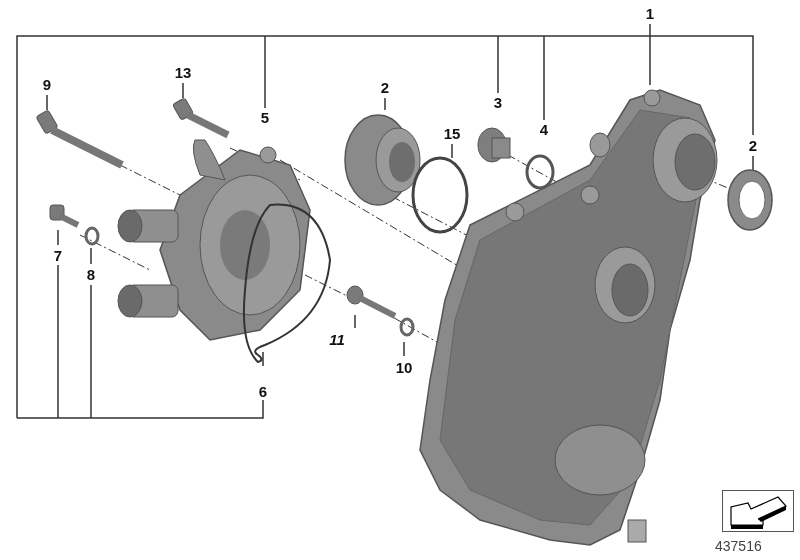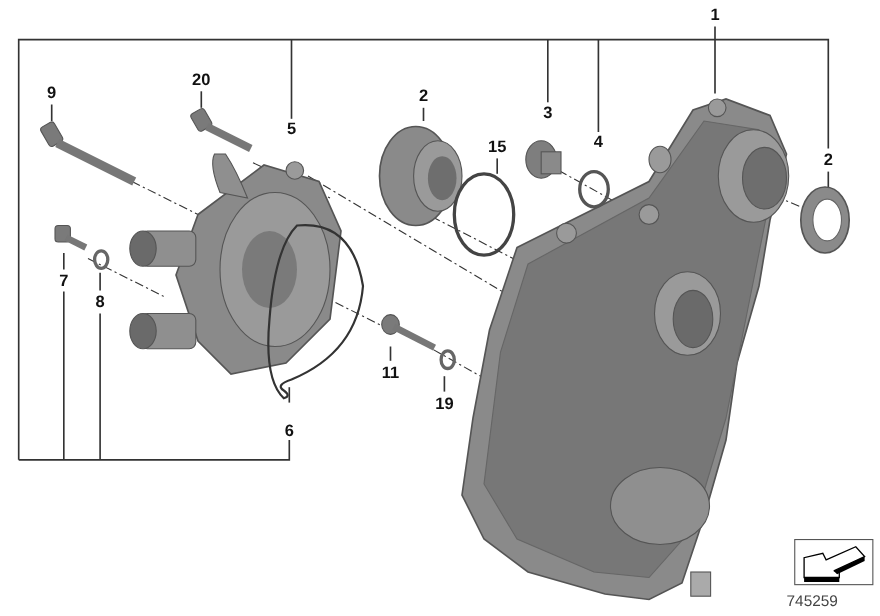--- a/index.html
+++ b/index.html
@@ -124,26 +124,26 @@
 
 <div class="callout" style="left:650px;top:6px;">1</div>
 <div class="callout" style="left:753px;top:138px;">2</div>
 <div class="callout" style="left:498px;top:95px;">3</div>
 <div class="callout" style="left:544px;top:122px;">4</div>
 <div class="callout" style="left:265px;top:110px;">5</div>
 <div class="callout" style="left:263px;top:384px;">6</div>
 <div class="callout" style="left:58px;top:248px;">7</div>
 <div class="callout" style="left:91px;top:267px;">8</div>
 <div class="callout" style="left:47px;top:77px;">9</div>
-<div class="callout" style="left:183px;top:65px;">20</div>
-<div class="callout" style="left:355px;top:332px;">11</div>
-<div class="callout" style="left:404px;top:360px;">19</div>
+<div class="callout" style="left:183px;top:65px;">13</div>
+<div class="callout" style="left:337px;top:332px;font-style:italic;">11</div>
+<div class="callout" style="left:404px;top:360px;">10</div>
 <div class="callout" style="left:385px;top:80px;">2</div>
 <div class="callout" style="left:452px;top:126px;">15</div>
 
 <div class="nav-box">
   <svg width="70" height="40" viewBox="0 0 70 40">
     <path d="M8,16 L8,34 L40,34 L40,28 L35,28 L63,15 L55,6 L28,18 L25,12 Z" fill="#fff" stroke="#000" stroke-width="1.2"></path>
     <path d="M8,34 L40,34 L40,38 L8,38 Z" fill="#000"></path>
     <path d="M35,28 L63,15 L63,19 L38,31 Z" fill="#000"></path>
   </svg>
 </div>
-<div class="ref-number">745259</div>
+<div class="ref-number">437516</div>
 
 </body></html>

